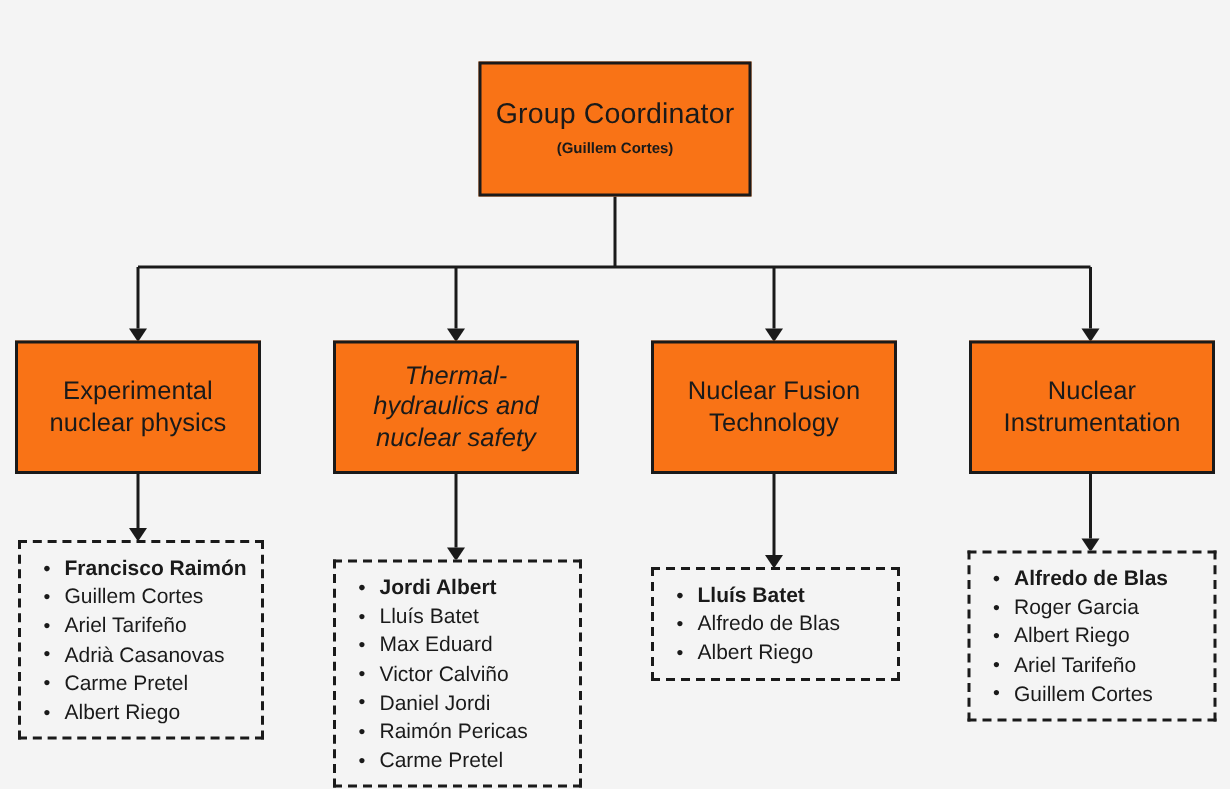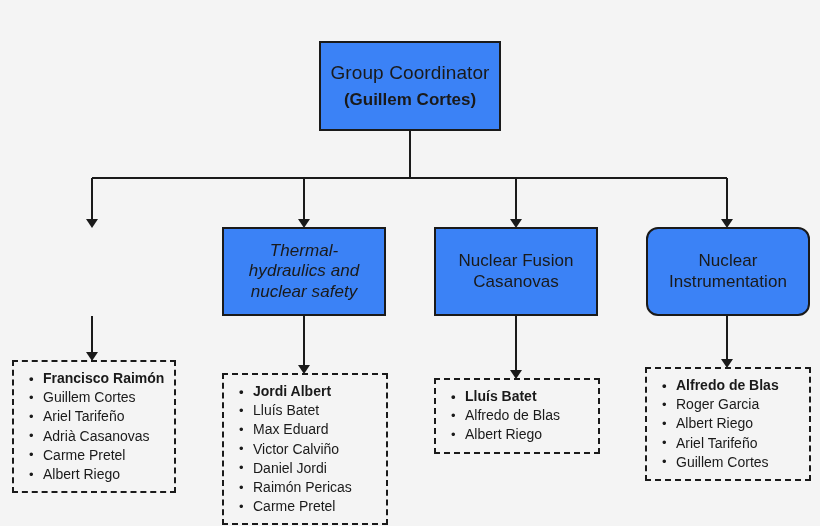--- a/index.html
+++ b/index.html
@@ -27,61 +27,61 @@
     top: 0;
     width: 820px;
     height: 526px;
   }
 
   
   .node-box {
     position: absolute;
     box-sizing: border-box;
     border: 2px solid #1a1a1a;
-    background: #3b82f6;
+    background: #f97316;
     display: flex;
     flex-direction: column;
     align-items: center;
     justify-content: center;
     text-align: center;
     line-height: 1.18;
   }
 
   #coordinator-box {
     left: 319px;
     top: 41px;
     width: 182px;
     height: 90px;
   }
   .coordinator-title {
     font-size: 19px;
     font-weight: 400;
     letter-spacing: 0.1px;
   }
   .coordinator-sub {
-    font-size: 17px;
+    font-size: 10px;
     font-weight: 700;
     margin-top: 5px;
   }
 
   .dept-box {
     top: 227px;
     width: 164px;
     height: 89px;
   }
   .dept-title {
     font-size: 17px;
     font-weight: 400;
     padding: 0 6px;
     letter-spacing: 0.05px;
   }
   #dept-box-0 { left: 10px; }
   #dept-box-1 { left: 222px; font-style: italic; }
   #dept-box-2 { left: 434px; align-items: center; }
-  #dept-box-3 { left: 646px; border-radius: 12px; }
+  #dept-box-3 { left: 646px; }
 
   
   .members-box {
     position: absolute;
     box-sizing: border-box;
     border: 2.5px dashed #1a1a1a;
     background: #f4f4f4;
     padding: 7px 10px 7px 8px;
   }
   #members-box-0 { left: 12px;  top: 360px; width: 164px; }
@@ -145,31 +145,37 @@
       <polygon points="510,370 522,370 516,379"></polygon>
       <polygon points="721,359 733,359 727,368"></polygon>
     </g>
   </svg>
 
   <div class="node-box" id="coordinator-box">
     <div class="coordinator-title">Group Coordinator</div>
     <div class="coordinator-sub">(Guillem Cortes)</div>
   </div>
 
+  <div class="node-box dept-box" id="dept-box-0">
+    <div class="dept-title">
+        <div>Experimental</div>
+        <div>nuclear physics</div>
+      </div>
+  </div>
   <div class="node-box dept-box" id="dept-box-1">
     <div class="dept-title">
         <div>Thermal-</div>
         <div>hydraulics and</div>
         <div>nuclear safety</div>
       </div>
   </div>
   <div class="node-box dept-box" id="dept-box-2">
     <div class="dept-title">
         <div>Nuclear Fusion</div>
-        <div>Casanovas</div>
+        <div>Technology</div>
       </div>
   </div>
   <div class="node-box dept-box" id="dept-box-3">
     <div class="dept-title">
         <div>Nuclear</div>
         <div>Instrumentation</div>
       </div>
   </div>
 
   <div class="members-box" id="members-box-0">

